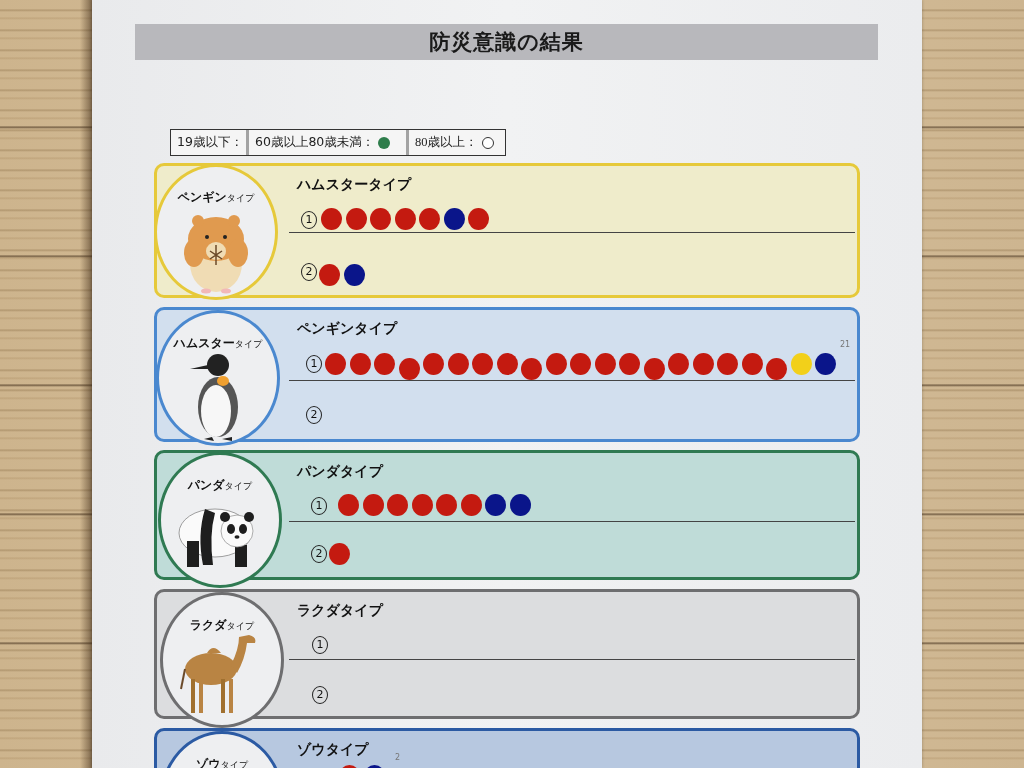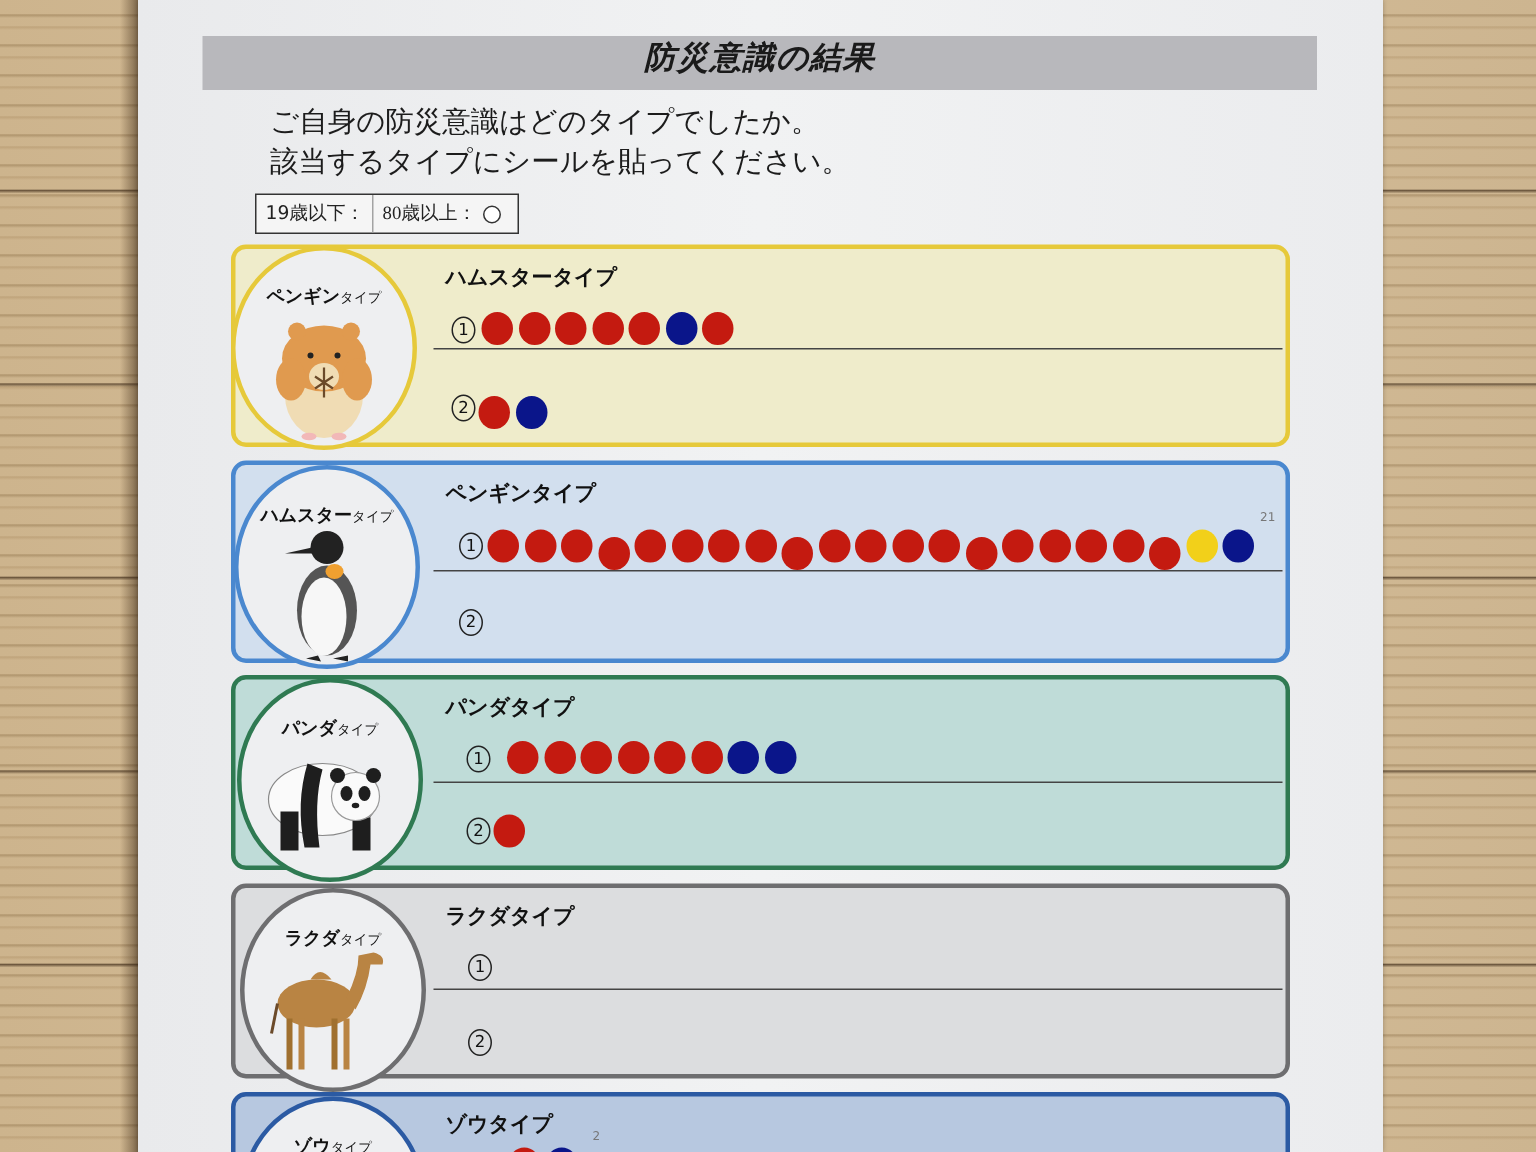--- a/index.html
+++ b/index.html
@@ -19,31 +19,31 @@
     .wall-shadow { position:absolute; left:80px; top:0; width:12px; height:768px;
       background: linear-gradient(90deg, rgba(60,40,20,0) 0%, rgba(60,40,20,0.55) 100%); }
     .paper {
       position: absolute; left: 92px; top: 0; width: 830px; height: 768px;
       background: linear-gradient(90deg, #e9eaec 0%, #f1f2f3 50%, #ebecee 100%);
       box-shadow: 0 0 3px rgba(0,0,0,0.25);
     }
     .title-bar {
       position: absolute; left: 43px; top: 24px; width: 743px; height: 36px;
       background: #b8b8bc;
-      display: flex; align-items: flex-start; justify-content: center; font-style: italic;
+      display: flex; align-items: center; justify-content: center;
     }
     .title-bar span { font-size: 21px; font-weight: bold; color: #1a1a1a; letter-spacing: 1px; }
     .instructions { position: absolute; left: 88px; top: 68px; font-size: 19px; line-height: 27px; color: #1c1c1c; }
     .legend {
       position: absolute; left: 78px; top: 129px; height: 27px;
       display: flex; border: 1px solid #333; background: #f5f5f5;
     }
     .legend-cell {
       display: flex; align-items: center; padding: 0 6px; font-size: 12.5px; color: #222;
-      border-right: 1px solid #a3a3a3; white-space: nowrap;
+      border-right: 3px solid #a3a3a3; white-space: nowrap;
     }
     .legend-cell:last-child { border-right: none; font-family: Liberation Serif, serif; }
     .legend-dot { display:inline-block; width:12px; height:12px; border-radius:50%; margin-left:4px; }
 
     .section {
       position: absolute; left: 62px; width: 706px; border-radius: 10px; border: 3px solid;
     }
     .section-circle {
       position: absolute; width: 124px; height: 136px; border-radius: 50%; border: 3px solid;
       background: #eeeff1; overflow: hidden;
@@ -65,29 +65,29 @@
   </style>
 </head>
 <body>
 
 <div class="wall-shadow"></div>
 
 <div class="paper">
   <div class="title-bar">
     <span>防災意識の結果</span>
   </div>
-  <div class="instructions">
-    <div>ご自身の防災意識はどのタイプでしたか。</div>
-    <div>該当するタイプにシールを貼ってください。</div>
-  </div>
 
   <div class="legend">
     <div class="legend-cell" style="width:78px">
       <span>19歳以下：</span>
       <span class="legend-dot" style="background:#c8262b"></span>
+    </div>
+    <div class="legend-cell" style="width:160px">
+      <span>60歳以上80歳未満：</span>
+      <span class="legend-dot" style="background:#2e7d4b"></span>
     </div>
     <div class="legend-cell" style="width:96px">
       <span>80歳以上：</span>
       <span class="legend-dot" style="background:#fff;border:1px solid #333"></span>
     </div>
   </div>
 
   <div class="section" style="top:163px;height:135px;border-color:#e6c93a;background:#efeccb">
     <div class="section-title">ハムスタータイプ</div>
     <div class="row-label" style="top:45px;left:144px">1</div>

